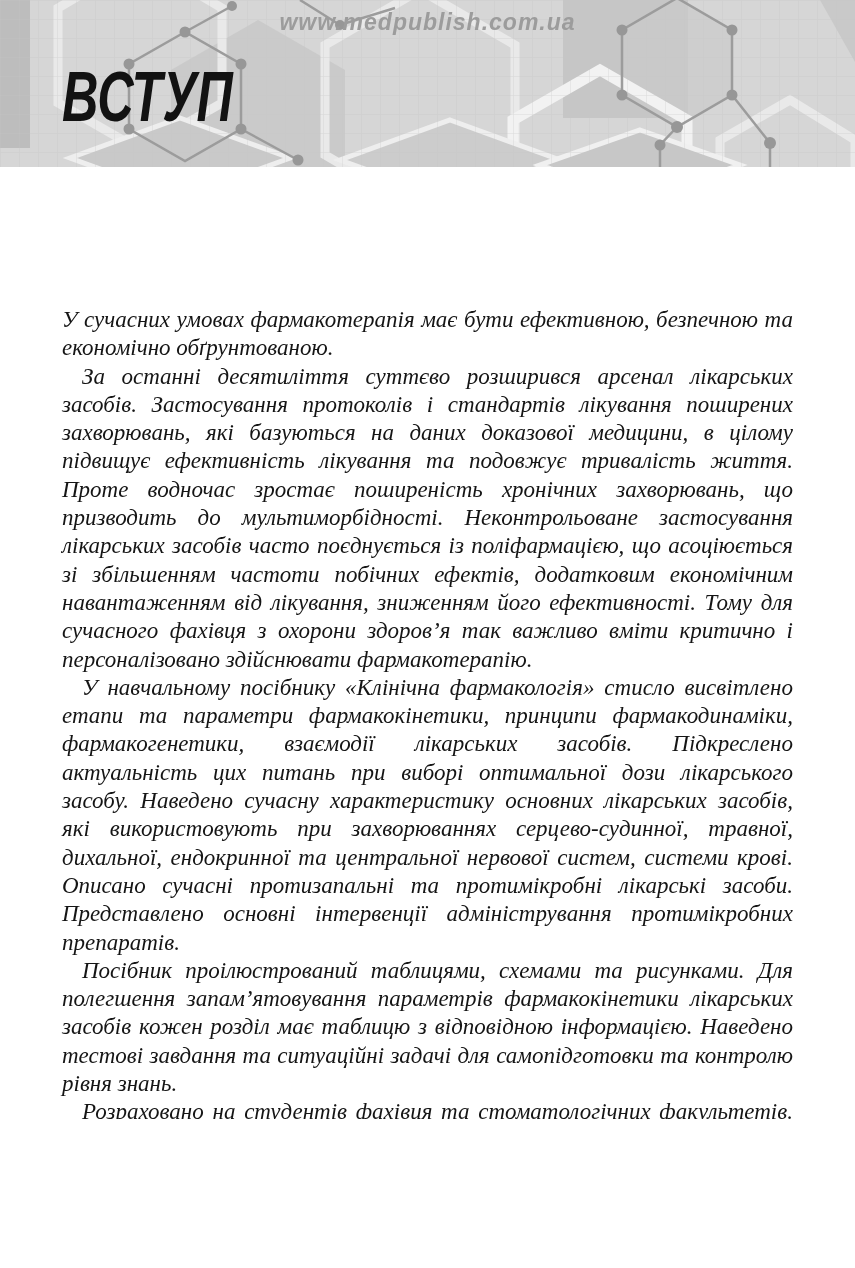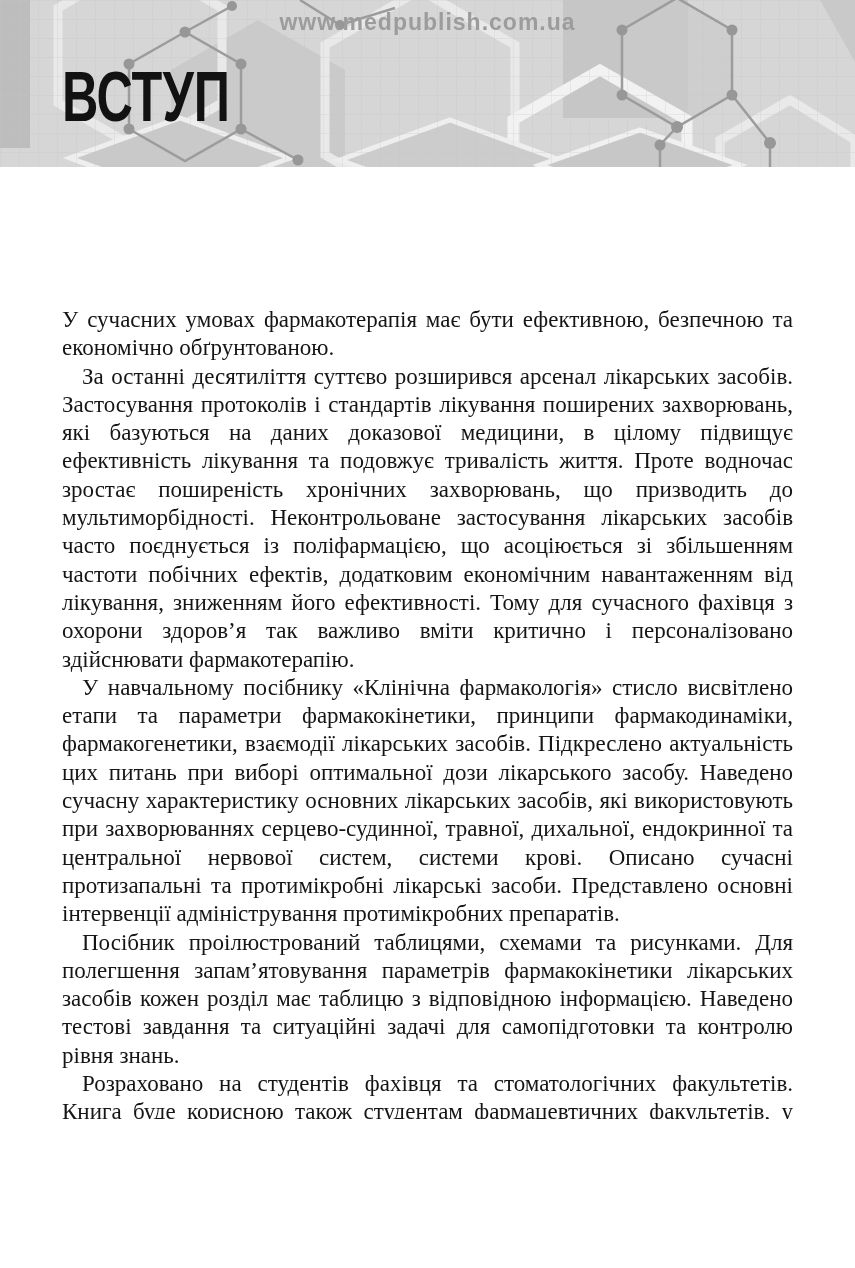--- a/index.html
+++ b/index.html
@@ -4,20 +4,21 @@
 <style>
   * { margin: 0; padding: 0; box-sizing: border-box; }
   html, body { background: #ffffff; }
   .page {
     position: relative;
     width: 855px;
     height: 1119px;
     background: #ffffff;
     overflow: hidden;
     font-family: "Liberation Serif", serif;
+    font-style: italic;
   }
 
   
   .banner {
     position: absolute;
     left: 0; top: 0;
     width: 855px; height: 167px;
     background: #d6d6d6;
     overflow: hidden;
   }

